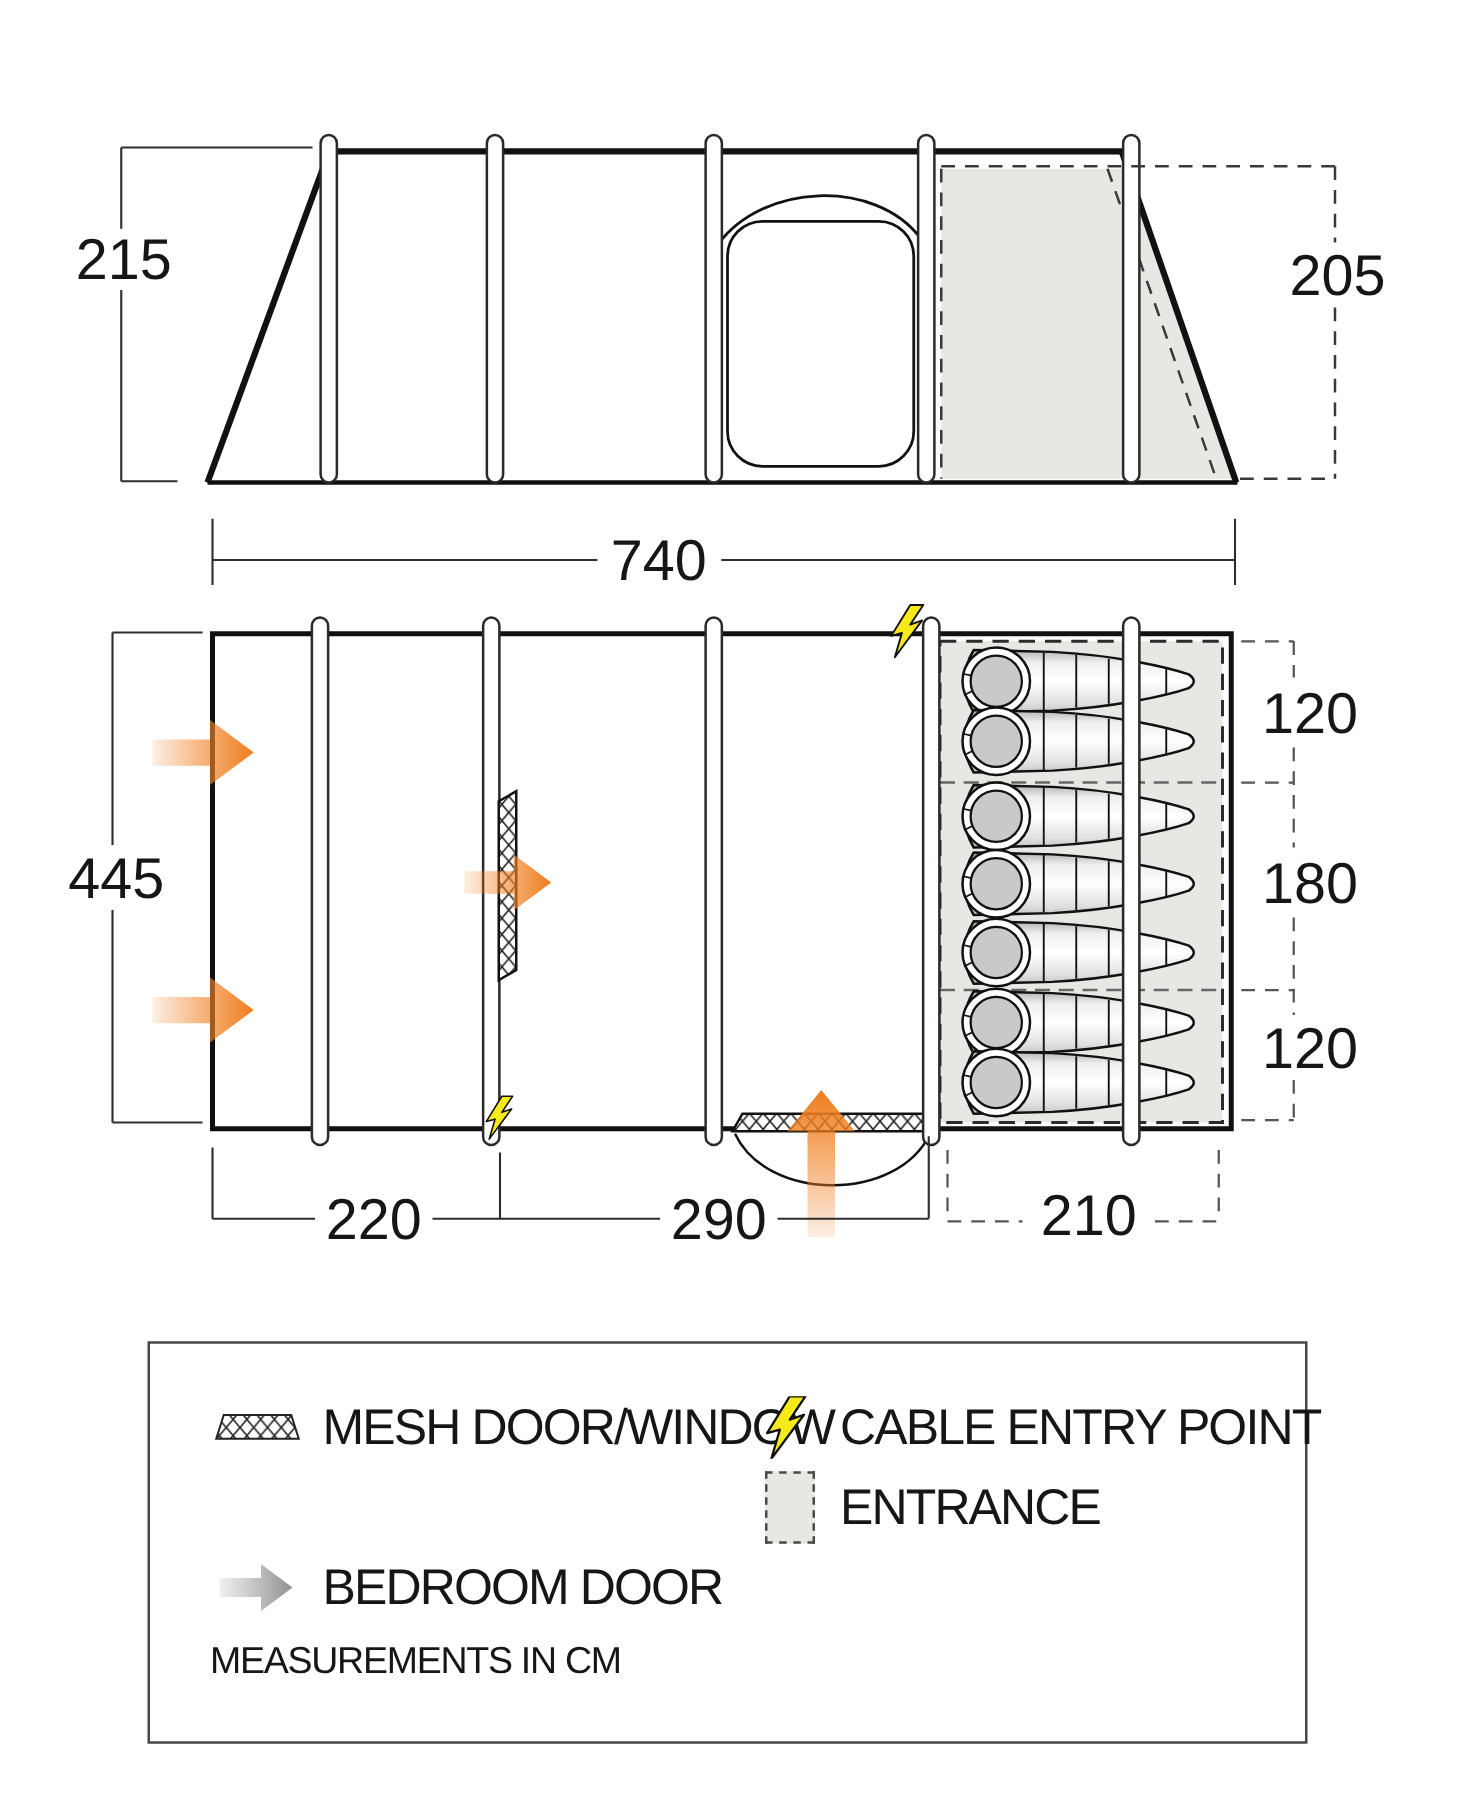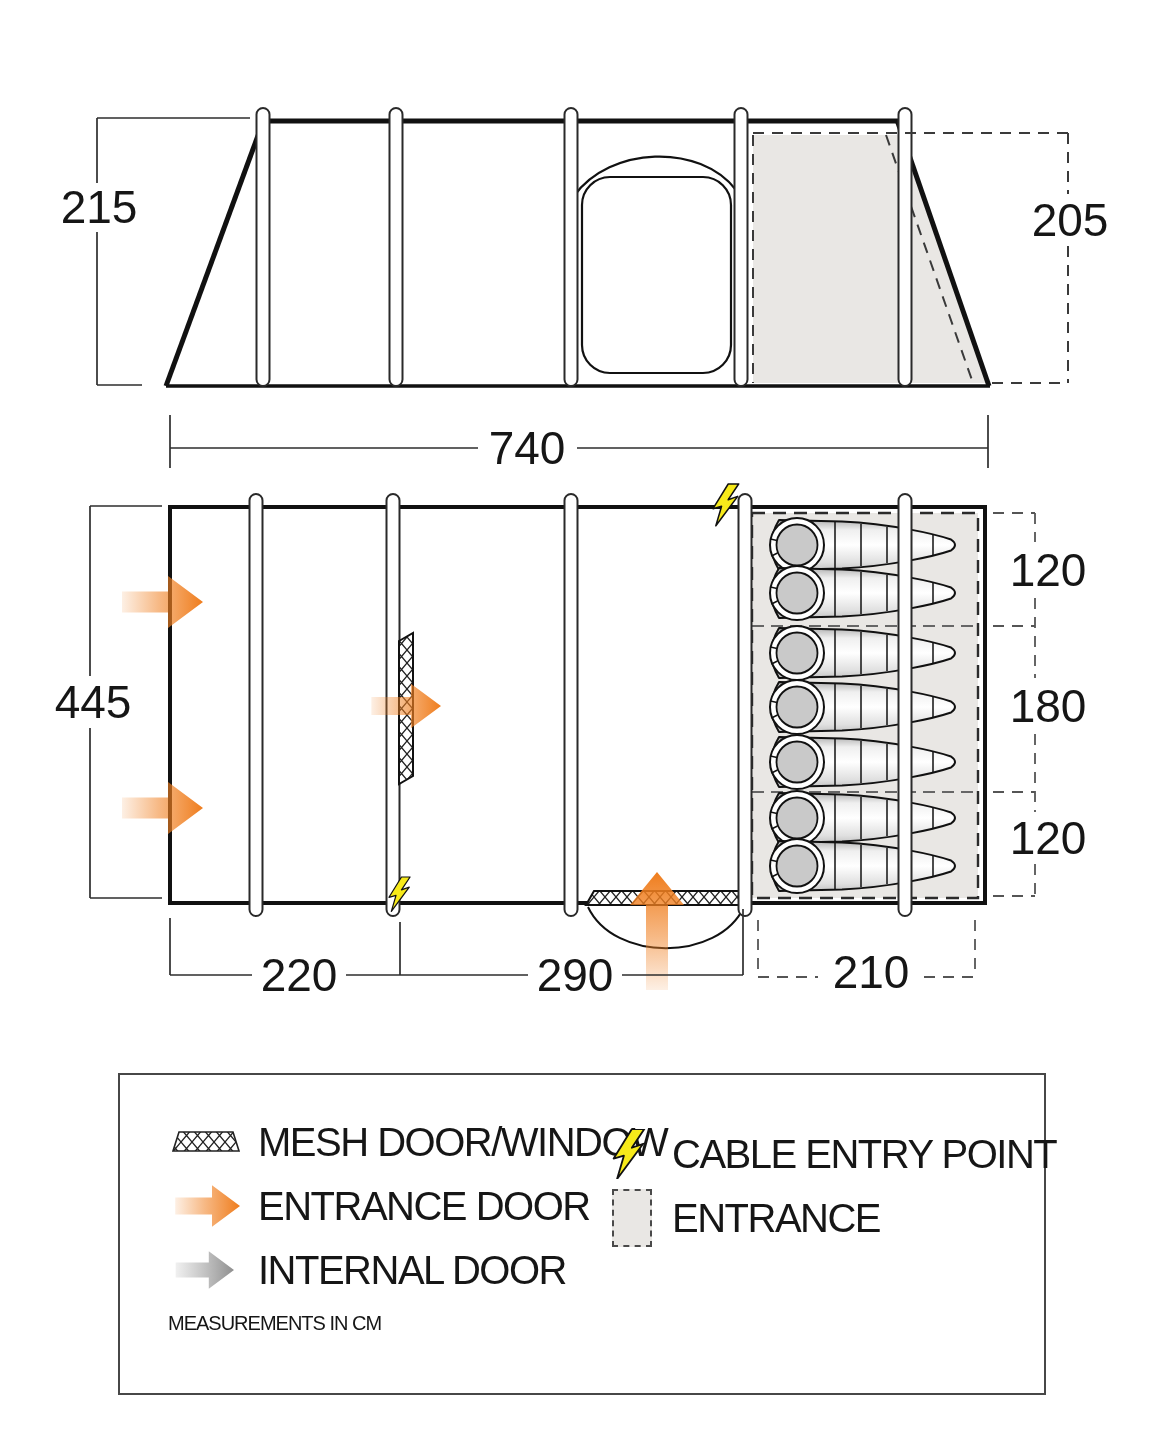--- a/index.html
+++ b/index.html
@@ -7,25 +7,25 @@
   #stage{position:absolute;left:0;top:0;width:1166px;height:1060px;}
   svg text{font-family:"Liberation Sans",sans-serif;fill:#161616;}
   .dimnum{font-size:46px;letter-spacing:0px;}
   
   #legend{position:absolute;left:118px;top:1073px;width:928px;height:322px;
           border:2px solid #474747;box-sizing:border-box;background:#fff;}
   .litem{position:absolute;height:58px;display:flex;align-items:center;}
   .licon{display:flex;align-items:center;justify-content:flex-start;}
   .llabel{font-size:40px;letter-spacing:-1.5px;color:#161616;white-space:nowrap;}
   .c1{left:50px;}  .c1 .licon{width:88px;}
-  .c2{left:492px;margin-top:12px;} .c2 .licon{width:60px;}
+  .c2{left:492px;} .c2 .licon{width:60px;}
   .r1{top:38px;} .r2{top:102px;} .r3{top:166px;}
   .bedswatch{width:40px;height:58px;background:#e9e7e4;border:2px dashed #4a4a4a;box-sizing:border-box;}
   .poleswatch{width:58px;height:0;border-top:3px solid #333;}
-  #note{position:absolute;left:168px;top:1312px;font-size:20px;letter-spacing:-1px;color:#161616;}
+  #note{position:absolute;left:168px;top:1312px;font-size:30px;letter-spacing:-1px;color:#161616;}
 </style>
 </head>
 <body>
 
 <svg id="stage" viewBox="0 0 1166 1060">
   <defs>
     <pattern id="mesh" patternUnits="userSpaceOnUse" width="11" height="13">
       <rect width="11" height="13" fill="#ffffff"></rect>
       <path d="M0 0 L5.5 6.5 L0 13 M11 0 L5.5 6.5 L11 13" stroke="#222" stroke-width="1.3" fill="none"></path>
     </pattern>
@@ -191,37 +191,29 @@
   </div>
   <div class="litem c2 r1">
     <span class="licon">
       <svg width="34" height="50" viewBox="0 0 27 44">
         <use href="#bolt"></use>
       </svg>
     </span>
     <span class="llabel">CABLE ENTRY POINT</span>
   </div>
 
-  <div class="litem c1 r2">
-    <span class="licon">
-      <svg width="72" height="44" viewBox="0 0 72 44">
-        <use href="#arrowR" transform="translate(70,22) scale(0.8)"></use>
-      </svg>
-    </span>
-    <span class="llabel">ENTRANCE DOOR</span>
-  </div>
   <div class="litem c2 r2">
     <span class="licon">
       <span class="bedswatch"></span>
     </span>
     <span class="llabel">ENTRANCE</span>
   </div>
 
   <div class="litem c1 r3">
     <span class="licon">
       <svg width="66" height="40" viewBox="0 0 66 40">
         <use href="#arrowRgray" transform="translate(64,20) scale(0.72)"></use>
       </svg>
     </span>
-    <span class="llabel">INTERNAL DOOR</span>
+    <span class="llabel">BEDROOM DOOR</span>
   </div>
 </div>
 <div id="note">MEASUREMENTS IN CM</div>
 
 </body></html>

